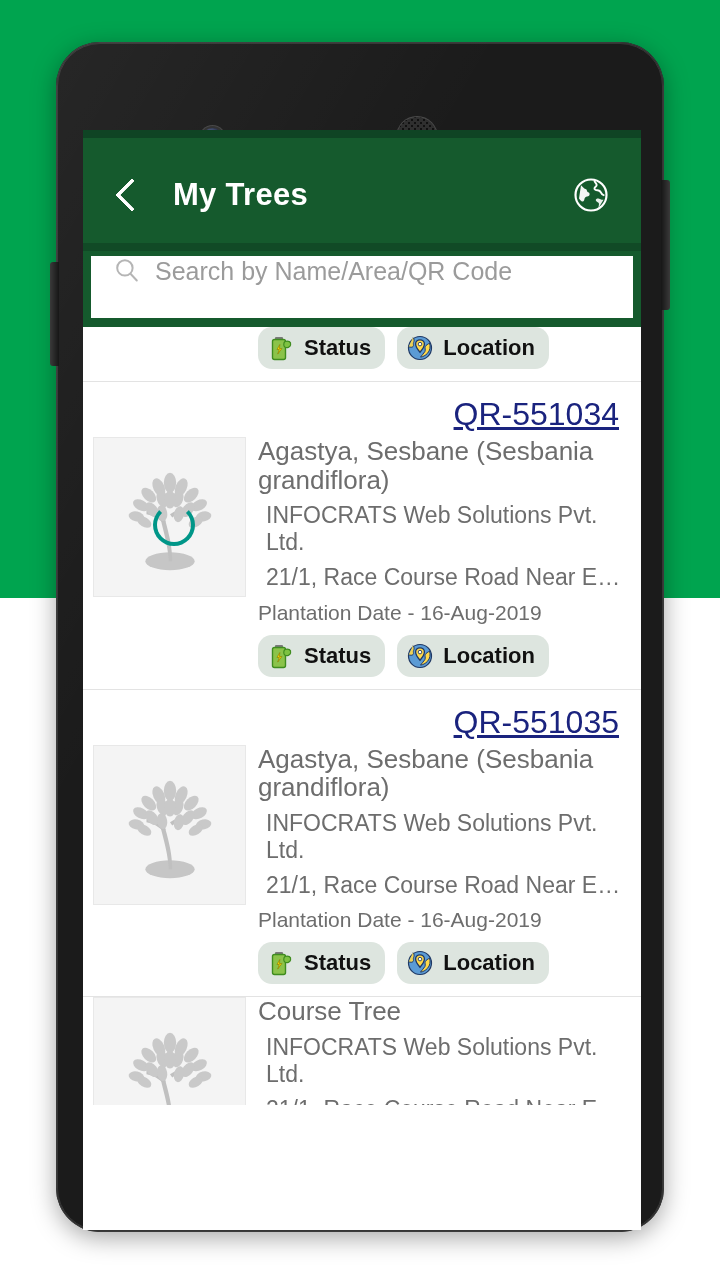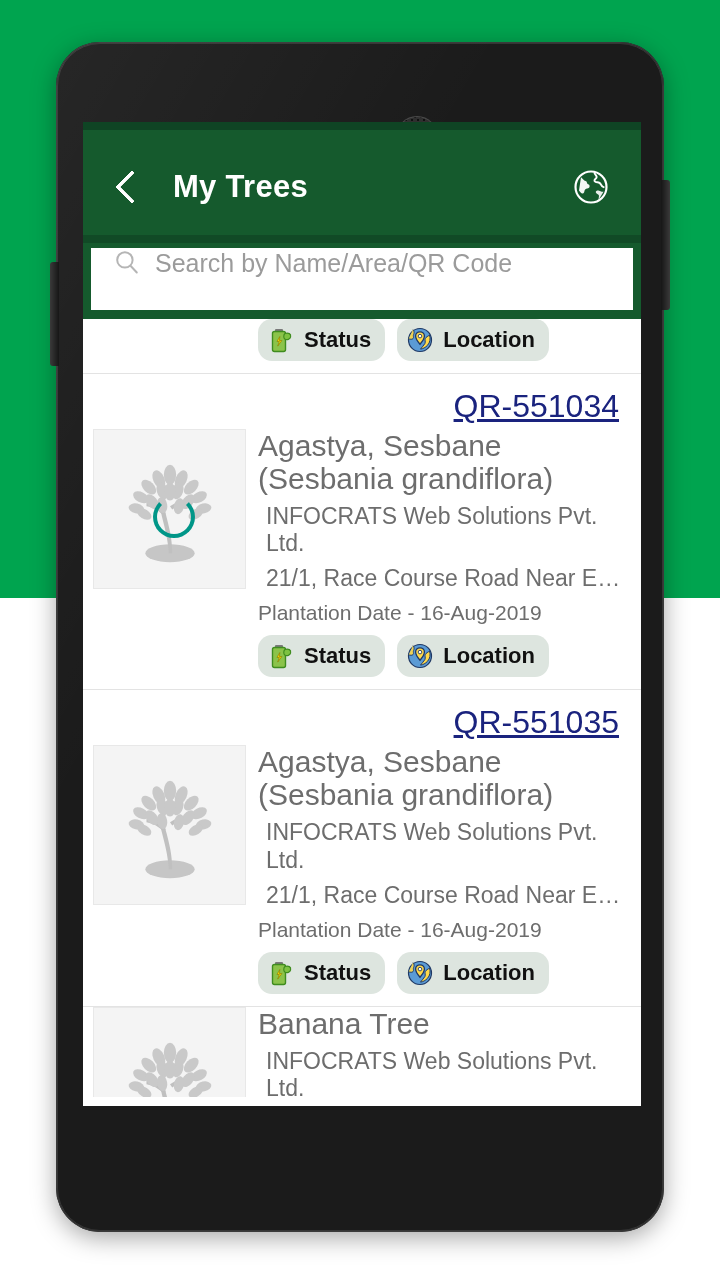--- a/index.html
+++ b/index.html
@@ -55,21 +55,21 @@
     background-position:0 0, 3px 3px;
     box-shadow:0 0 0 1px #4a4a4a;
   }
   #sensor{
     position:absolute;left:545px;top:90px;width:10px;height:10px;border-radius:50%;
     background:#242424;box-shadow:22px 0 0 0 #202020;
   }
 
   
   #screen{
-    position:absolute;left:83px;top:122px;width:558px;height:984px;
+    position:absolute;left:83px;top:130px;width:558px;height:1100px;
     background:#ffffff;overflow:hidden;
   }
 
   
   #statusbar{
     height:8px;background:#0f4424;width:100%;
   }
   #appbar{
     height:113px;background:#155a2d;position:relative;display:flex;align-items:center;
   }
@@ -121,21 +121,21 @@
   .qr a{
     color:#1a237e;font-size:32px;text-decoration:underline;font-weight:400;
   }
   .card-body{display:flex;padding:0 10px 0 10px;}
   .thumb{
     width:153px;height:160px;flex:0 0 153px;background:#f4f4f4;border:1px solid #e8e8e8;
     box-sizing:border-box;display:flex;align-items:center;justify-content:center;position:relative;
   }
   .info{flex:1;padding-left:12px;min-width:0;}
   .t-name{
-    font-size:30px;color:#6d6d6d;line-height:1.1;margin:0 0 6px 0;font-weight:400;
+    font-size:26px;color:#6d6d6d;line-height:1.1;margin:0 0 6px 0;font-weight:400;
   }
   .t-addr{
     font-size:23px;color:#6d6d6d;line-height:1.18;margin:8px;
   }
   .t-addr .l2{
     display:block;white-space:nowrap;overflow:hidden;text-overflow:ellipsis;max-width:385px;
   }
   .t-date{
     font-size:21px;color:#6d6d6d;margin:9px 0 0 0;
   }
@@ -397,21 +397,21 @@
               <ellipse cx="34" cy="46" rx="4.6" ry="7.5" transform="rotate(-38 34 46)"></ellipse>
               <ellipse cx="66" cy="46" rx="4.6" ry="7.5" transform="rotate(38 66 46)"></ellipse>
               <ellipse cx="27" cy="57" rx="4.3" ry="7" transform="rotate(-58 27 57)"></ellipse>
               <ellipse cx="73" cy="57" rx="4.3" ry="7" transform="rotate(58 73 57)"></ellipse>
               <ellipse cx="43" cy="49" rx="4.5" ry="7.2" transform="rotate(-10 43 49)"></ellipse>
               <ellipse cx="58" cy="50" rx="4.5" ry="7.2" transform="rotate(12 58 50)"></ellipse>
             </g>
           </svg>
         </div>
         <div class="info">
-          <p class="t-name">Banana Tree</p>
+          <p class="t-name">Course Tree</p>
           <p class="t-addr">INFOCRATS Web Solutions Pvt. Ltd.</p>
           <p class="t-addr">
               <span class="l2">21/1, Race Course Road Near ESI Hos…</span>
             </p>
 
         </div>
       </div>
     </div>
 
   </div>

